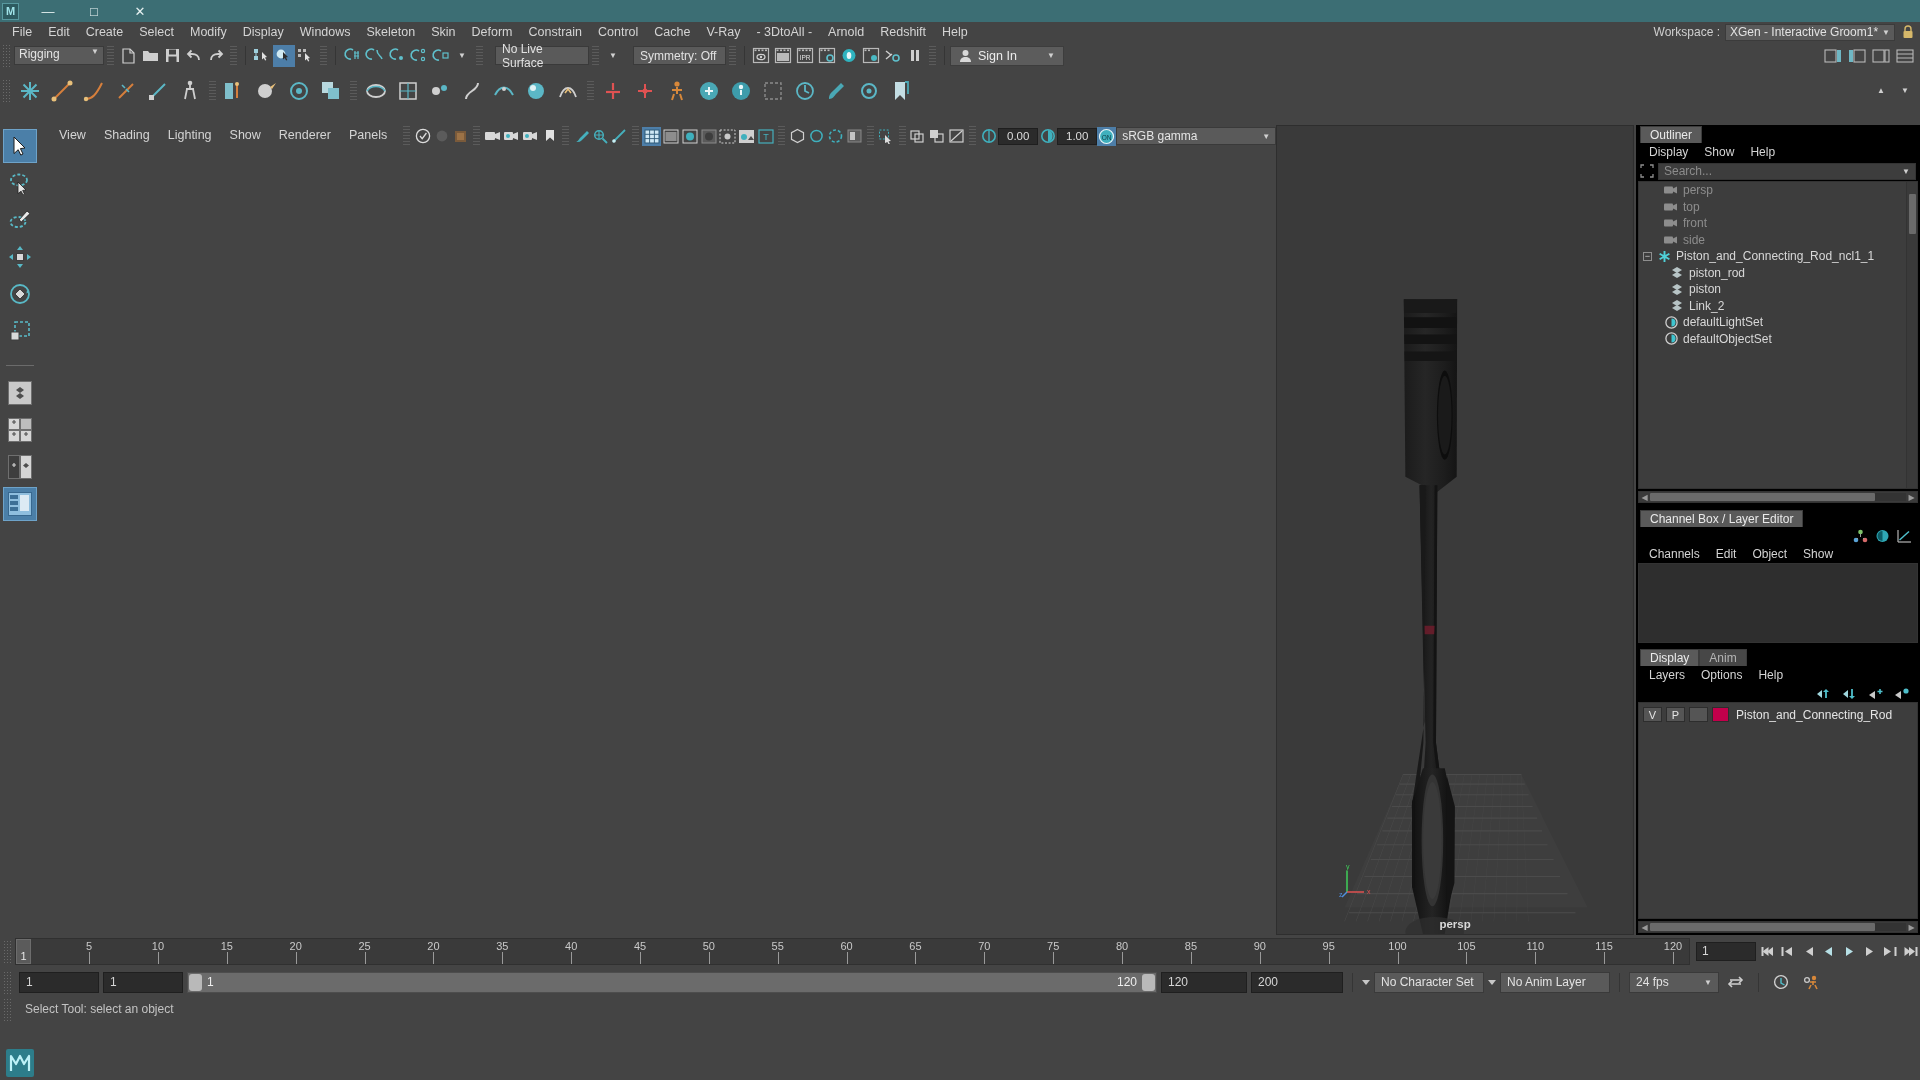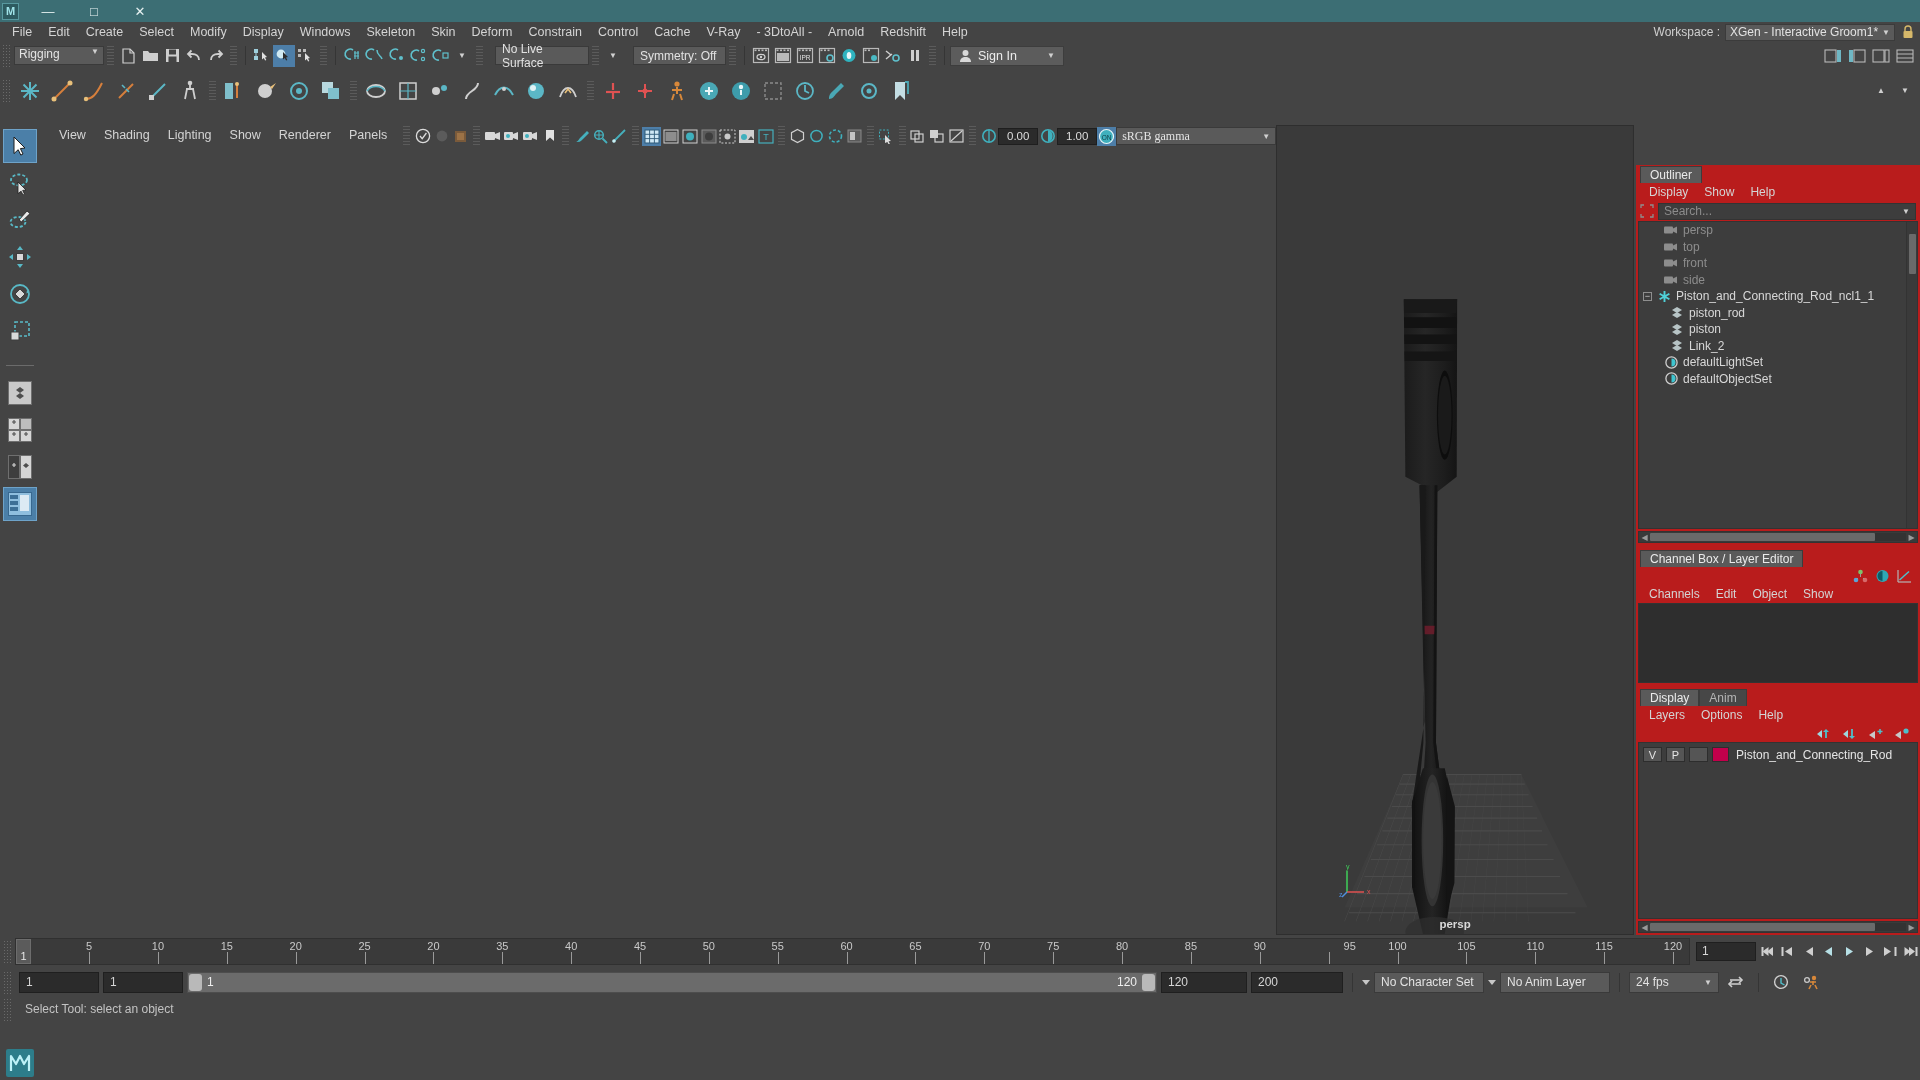--- a/index.html
+++ b/index.html
@@ -79,32 +79,32 @@
   .vpcol{flex:1 1 auto;display:flex;flex-direction:row;min-width:0;
     background:#444444;padding:0 2px 0 0;}
   .vpmenus{height:20px;display:flex;align-items:center;padding-left:10px;font-size:12.5px;}
   .vpmenus .menuitem{padding:1px 9px 2px;}
   .vptools{height:22px;display:flex;align-items:center;padding-left:4px;background:#444;}
   .vbtn{width:19px;height:19px;display:flex;align-items:center;justify-content:center;flex:0 0 auto;}
   .vbtn.on{background:#4d7ea8;}
   .numbox{width:40px;height:17px;background:#2b2b2b;border:1px solid #1f1f1f;
     display:flex;align-items:center;justify-content:center;font-size:11.5px;color:#dcdcdc;}
   .gammasel{width:160px;height:18px;background:#5a5a5a;border:1px solid #3a3a3a;
-    display:flex;align-items:center;padding:0 5px;font-size:12px;color:#e4e4e4;font-family:Liberation Serif, serif;}
+    display:flex;align-items:center;padding:0 5px;font-size:12px;color:#e4e4e4;}
   .gammasel .arrow{margin-left:auto;}
 
   
   .viewport{position:relative;flex:1 1 auto;background:#3a3a3a;overflow:hidden;
     border:1px solid #2e2e2e;}
   .vpcam{position:absolute;bottom:4px;left:50%;transform:translateX(-50%);
     font-size:11.5px;font-weight:bold;color:#d8d8d8;}
   .axisgiz{position:absolute;left:62px;bottom:36px;width:34px;height:34px;}
 
   
-  .rightcol{width:284px;flex:0 0 auto;background:#b91c1c;display:flex;flex-direction:column;margin-top:40px;}
+  .rightcol{width:284px;flex:0 0 auto;background:#000000;display:flex;flex-direction:column;}
   .panel-tabs{height:18px;display:flex;align-items:flex-end;padding-left:4px;}
   .ptab{height:17px;background:#5a5a5a;padding:0 9px;font-size:12px;color:#eaeaea;
     display:flex;align-items:center;border:1px solid #3c3c3c;border-bottom:none;}
   .ptab.inactive{background:#474747;color:#b4b4b4;}
   .pmenus{height:18px;display:flex;align-items:center;padding-left:6px;font-size:12px;gap:2px;}
   .pmenus .menuitem{padding:0 7px;}
   .searchrow{height:20px;display:flex;align-items:center;gap:4px;padding:0 4px;}
   .searchbox{flex:1 1 auto;height:17px;background:#3d3d3d;border:1px solid #333;
     display:flex;align-items:center;padding:0 5px;font-size:12px;color:#8c8c8c;}
   .searchbox .arrow{margin-left:auto;color:#cfcfcf;}
@@ -1248,21 +1248,21 @@
           <div class="ts-lbl" style="left: 968.345px;">70</div>
           <div class="ts-tick" style="left: 1037.21px;"></div>
           <div class="ts-lbl" style="left: 1037.21px;">75</div>
           <div class="ts-tick" style="left: 1106.08px;"></div>
           <div class="ts-lbl" style="left: 1106.08px;">80</div>
           <div class="ts-tick" style="left: 1174.94px;"></div>
           <div class="ts-lbl" style="left: 1174.94px;">85</div>
           <div class="ts-tick" style="left: 1243.81px;"></div>
           <div class="ts-lbl" style="left: 1243.81px;">90</div>
           <div class="ts-tick" style="left: 1312.67px;"></div>
-          <div class="ts-lbl" style="left: 1312.67px; margin-left: 21px;">95</div>
+          <div class="ts-lbl" style="left: 1312.67px;">95</div>
           <div class="ts-tick" style="left: 1381.54px;"></div>
           <div class="ts-lbl" style="left: 1381.54px;">100</div>
           <div class="ts-tick" style="left: 1450.4px;"></div>
           <div class="ts-lbl" style="left: 1450.4px;">105</div>
           <div class="ts-tick" style="left: 1519.27px;"></div>
           <div class="ts-lbl" style="left: 1519.27px;">110</div>
           <div class="ts-tick" style="left: 1588.13px;"></div>
           <div class="ts-lbl" style="left: 1588.13px;">115</div>
           <div class="ts-tick" style="left: 1657px;"></div>
           <div class="ts-lbl" style="left: 1657px;">120</div>

